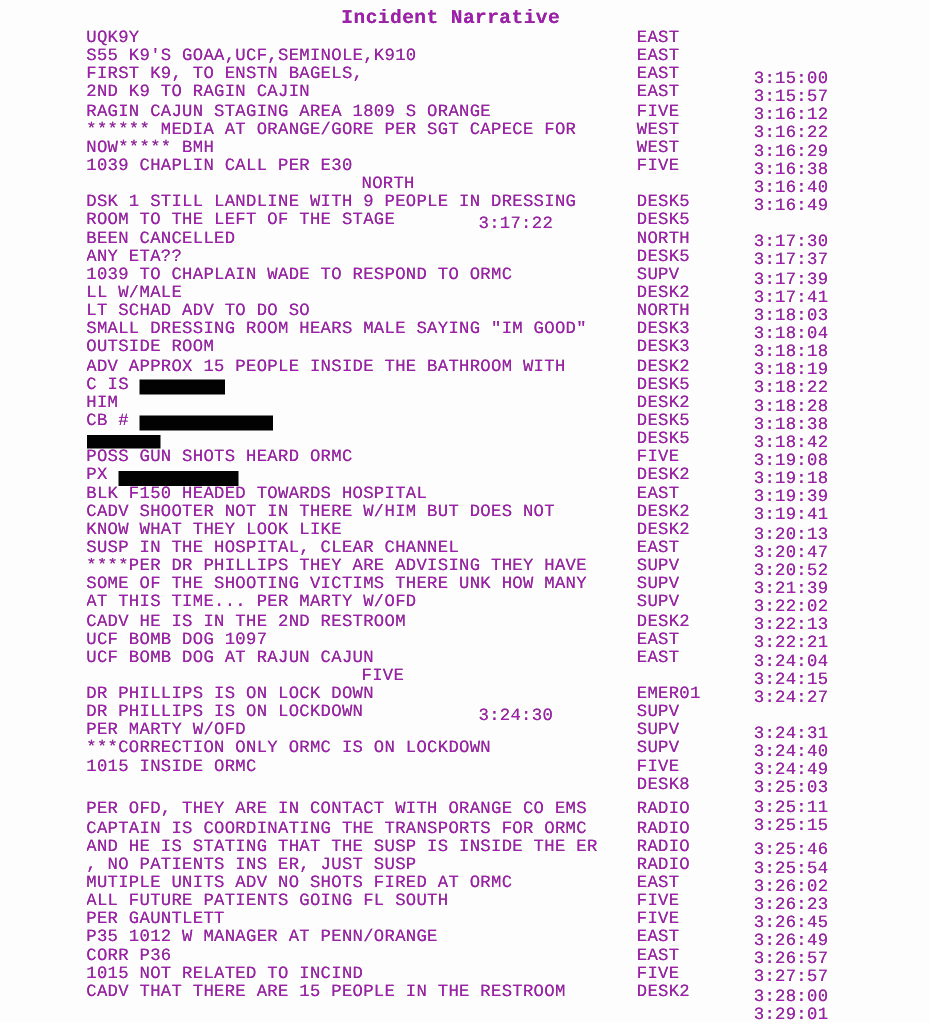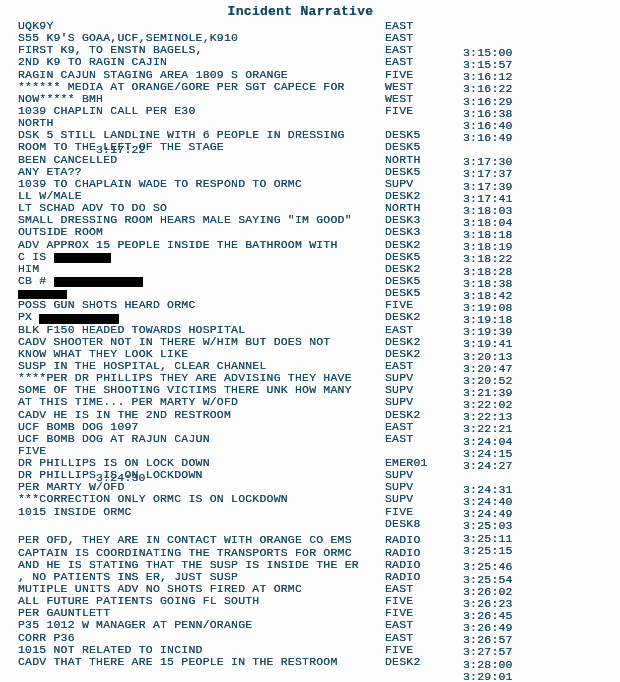--- a/index.html
+++ b/index.html
@@ -5,21 +5,21 @@
   html,body{margin:0;padding:0;}
   body{
     width:620px;height:682px;
     background:#fdfdfd;
     overflow:hidden;
   }
   .page{
     position:relative;
     width:620px;height:682px;
     font-family:"Liberation Mono","DejaVu Sans Mono",monospace;
-    color:#0c4a6e;
+    color:#a21caf;
     text-shadow:0 0 0.4px rgba(49,49,49,0.75);
   }
   .title{
     position:absolute;
     top:4px;left:0;
     width:601px;
     text-align:center;
     font-weight:bold;
     font-size:13px;
     letter-spacing:0.3px;
@@ -30,20 +30,21 @@
     top:20px;left:18px;
     width:584px;
   }
   .row{
     display:flex;
     height:12.15px;
     line-height:12.15px;
     font-size:11.5px;
     letter-spacing:0.2px;
     white-space:pre;
+    justify-content:center;
   }
   .row.gap-after{margin-bottom:4.5px;}
   .c-text{width:367px;overflow:hidden;}
   .c-src{width:78px;}
   .c-time{width:60px;margin-top:27px;}
   .redact{
     display:inline-block;
     height:10.5px;
     background:#020202;
     vertical-align:text-bottom;
@@ -58,21 +59,21 @@
   <div class="rows">
       <div class="row"><span class="c-text">UQK9Y</span><span class="c-src">EAST</span><span class="c-time">3:15:00</span></div>
       <div class="row"><span class="c-text">S55 K9'S GOAA,UCF,SEMINOLE,K910</span><span class="c-src">EAST</span><span class="c-time">3:15:57</span></div>
       <div class="row"><span class="c-text">FIRST K9, TO ENSTN BAGELS,</span><span class="c-src">EAST</span><span class="c-time">3:16:12</span></div>
       <div class="row"><span class="c-text">2ND K9 TO RAGIN CAJIN</span><span class="c-src">EAST</span><span class="c-time">3:16:22</span></div>
       <div class="row"><span class="c-text">RAGIN CAJUN STAGING AREA 1809 S ORANGE</span><span class="c-src">FIVE</span><span class="c-time">3:16:29</span></div>
       <div class="row"><span class="c-text">****** MEDIA AT ORANGE/GORE PER SGT CAPECE FOR</span><span class="c-src">WEST</span><span class="c-time">3:16:38</span></div>
       <div class="row"><span class="c-text">NOW***** BMH</span><span class="c-src">WEST</span><span class="c-time">3:16:40</span></div>
       <div class="row"><span class="c-text">1039 CHAPLIN CALL PER E30</span><span class="c-src">FIVE</span><span class="c-time">3:16:49</span></div>
       <div class="row"><span class="c-src">NORTH</span><span class="c-time">3:17:22</span></div>
-      <div class="row"><span class="c-text">DSK 5 STILL LANDLINE WITH 6 PEOPLE IN DRESSING</span><span class="c-src">DESK5</span><span class="c-time">3:17:30</span></div>
+      <div class="row"><span class="c-text">DSK 1 STILL LANDLINE WITH 9 PEOPLE IN DRESSING</span><span class="c-src">DESK5</span><span class="c-time">3:17:30</span></div>
       <div class="row"><span class="c-text">ROOM TO THE LEFT OF THE STAGE</span><span class="c-src">DESK5</span><span class="c-time">3:17:37</span></div>
       <div class="row"><span class="c-text">BEEN CANCELLED</span><span class="c-src">NORTH</span><span class="c-time">3:17:39</span></div>
       <div class="row"><span class="c-text">ANY ETA??</span><span class="c-src">DESK5</span><span class="c-time">3:17:41</span></div>
       <div class="row"><span class="c-text">1039 TO CHAPLAIN WADE TO RESPOND TO ORMC</span><span class="c-src">SUPV</span><span class="c-time">3:18:03</span></div>
       <div class="row"><span class="c-text">LL W/MALE</span><span class="c-src">DESK2</span><span class="c-time">3:18:04</span></div>
       <div class="row"><span class="c-text">LT SCHAD ADV TO DO SO</span><span class="c-src">NORTH</span><span class="c-time">3:18:18</span></div>
       <div class="row"><span class="c-text">SMALL DRESSING ROOM HEARS MALE SAYING "IM GOOD"</span><span class="c-src">DESK3</span><span class="c-time">3:18:19</span></div>
       <div class="row"><span class="c-text">OUTSIDE ROOM</span><span class="c-src">DESK3</span><span class="c-time">3:18:22</span></div>
       <div class="row"><span class="c-text">ADV APPROX 15 PEOPLE INSIDE THE BATHROOM WITH</span><span class="c-src">DESK2</span><span class="c-time">3:18:28</span></div>
       <div class="row"><span class="c-text">C IS <span class="redact" style="width: 57px;"></span></span><span class="c-src">DESK5</span><span class="c-time">3:18:38</span></div>

